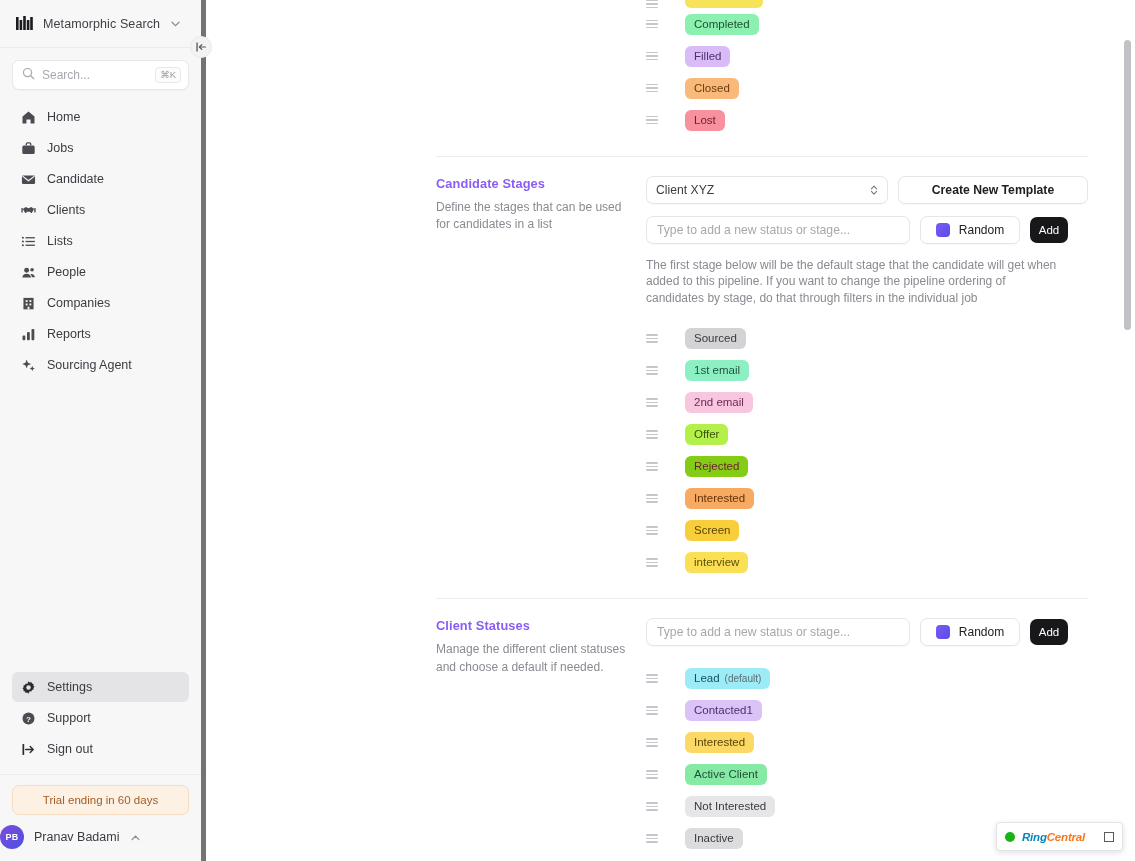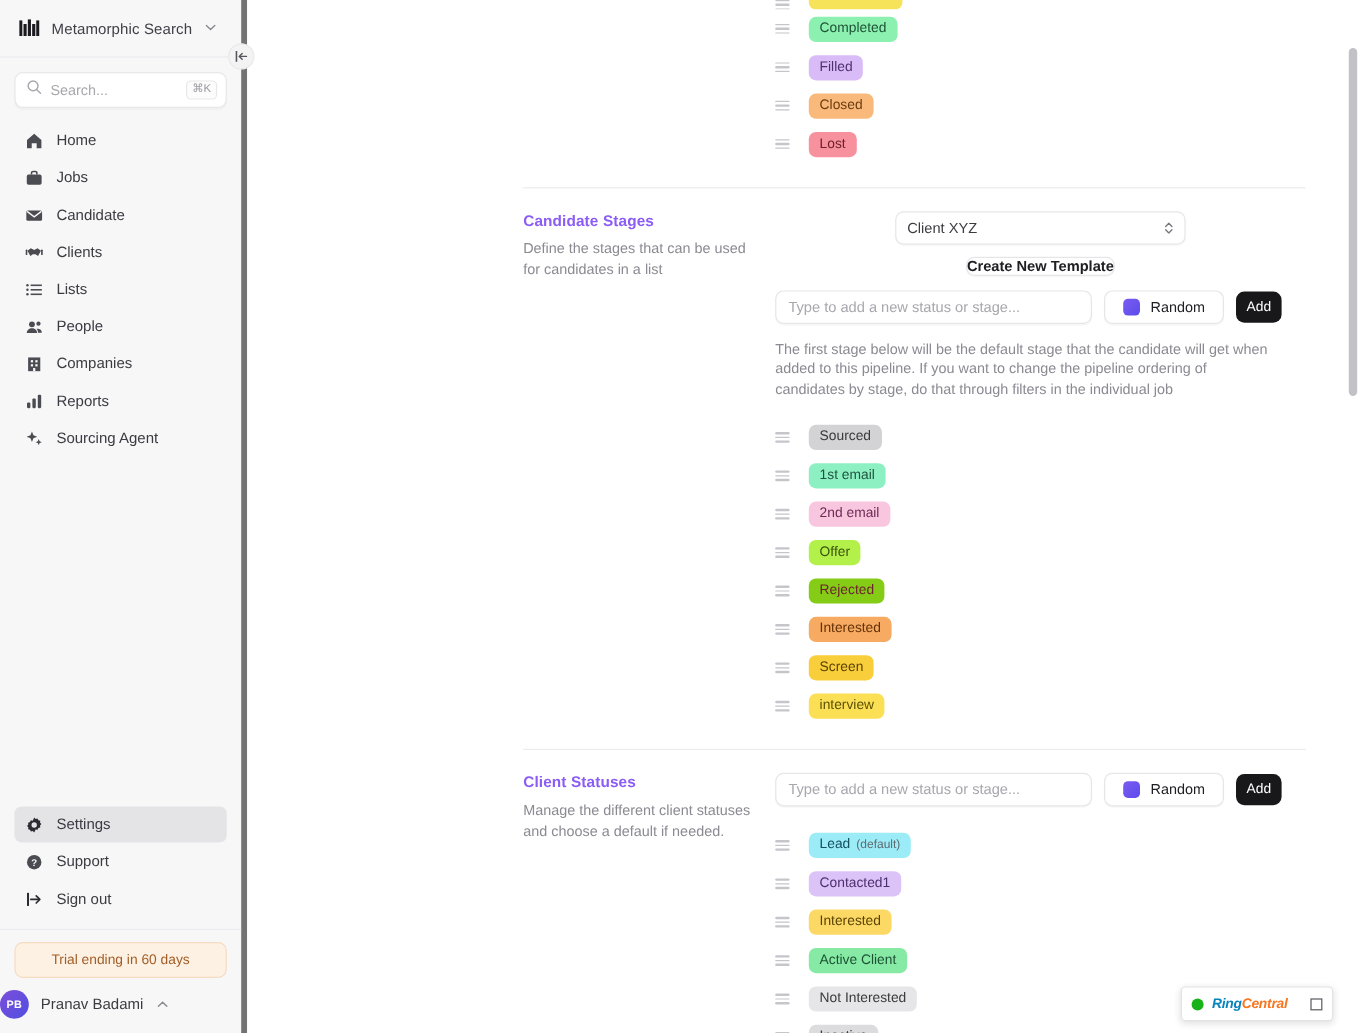--- a/index.html
+++ b/index.html
@@ -82,34 +82,34 @@
   .section { display: flex; padding: 0 0 0 0; }
   .sec-left { width: 440px; flex: 0 0 440px; padding-left: 230px; }
   .sec-left-inner { padding-right: 20px; }
   .sec-title { font-size: 12.8px; font-weight: 700; color: #8b5cf6; letter-spacing: .1px; }
   .sec-desc { font-size: 12px; color: #8a8a92; margin-top: 8px; line-height: 1.45; }
   .sec-right { flex: 1; padding-right: 47px; }
 
   .divider { height: 1px; background: #ececee; margin-left: 230px; margin-right: 47px; }
 
   
-  .badge-row { display: flex; align-items: center; gap: 16px; height: 32px; }
+  .badge-row { display: flex; align-items: center; gap: 27px; height: 32px; }
   .drag-handle { width: 12px; display: flex; flex-direction: column; gap: 2px; cursor: grab; flex: 0 0 12px; }
   .drag-handle i { display: block; height: 1.5px; background: #c5c5cb; border-radius: 1px; }
   .badge {
     display: inline-flex; align-items: center; height: 21px;
     padding: 0 9px; border-radius: 6px; font-size: 11.5px;
     color: #2f2f33; white-space: nowrap; cursor: pointer;
   }
   .badge .dflt { font-size: 10px; color: #5d6b70; margin-left: 5px; }
 
   
   .toprow-wrap { padding-top: 0; }
 
-  .ctrl-row { display: flex; align-items: center; gap: 10px; flex-direction: column; }
+  .ctrl-row { display: flex; align-items: center; gap: 10px; }
   .select {
     width: 242px; height: 28px; border: 1px solid #e6e6e9; border-radius: 7px;
     background: #fff; display: flex; align-items: center; padding: 0 9px;
     font-size: 12.2px; color: #3b3b42; justify-content: space-between;
     box-shadow: 0 1px 1px rgba(16,16,20,.03); cursor: pointer;
   }
   .spin { display: flex; flex-direction: column; gap: 1px; color: #76767e; font-size: 7px; line-height: 6px; }
   .btn-outline {
     flex: 1; height: 28px; border: 1px solid #e6e6e9; border-radius: 7px;
     background: #fff; display: flex; align-items: center; justify-content: center;
@@ -144,21 +144,21 @@
   .scrollbar-track {
     position: absolute; right: 2px; top: 0; width: 9px; height: 861px; background: transparent;
   }
   .scrollbar-thumb {
     position: absolute; right: 2px; top: 40px; width: 7px; height: 290px;
     background: #c2c2c6; border-radius: 4px; cursor: pointer;
   }
 
   
   .ringcentral {
-    position: absolute; right: 24px; bottom: 10px;
+    position: absolute; right: 12px; bottom: 10px;
     width: 127px; height: 29px; background: #fff;
     border: 1px solid #e3e3e6; border-radius: 4px;
     display: flex; align-items: center; gap: 7px; padding: 0 8px;
     box-shadow: 0 2px 6px rgba(16,16,20,.12); z-index: 30;
   }
   .rc-dot { width: 10px; height: 10px; border-radius: 50%; background: #19b319; flex: 0 0 10px; }
   .rc-name { font-size: 11.5px; font-weight: 700; font-style: italic; letter-spacing: -.2px; }
   .rc-ring { color: #0684bc; }
   .rc-central { color: #f7761f; }
   .rc-square { width: 10px; height: 10px; border: 1.4px solid #5a5a60; margin-left: auto; cursor: pointer; }

